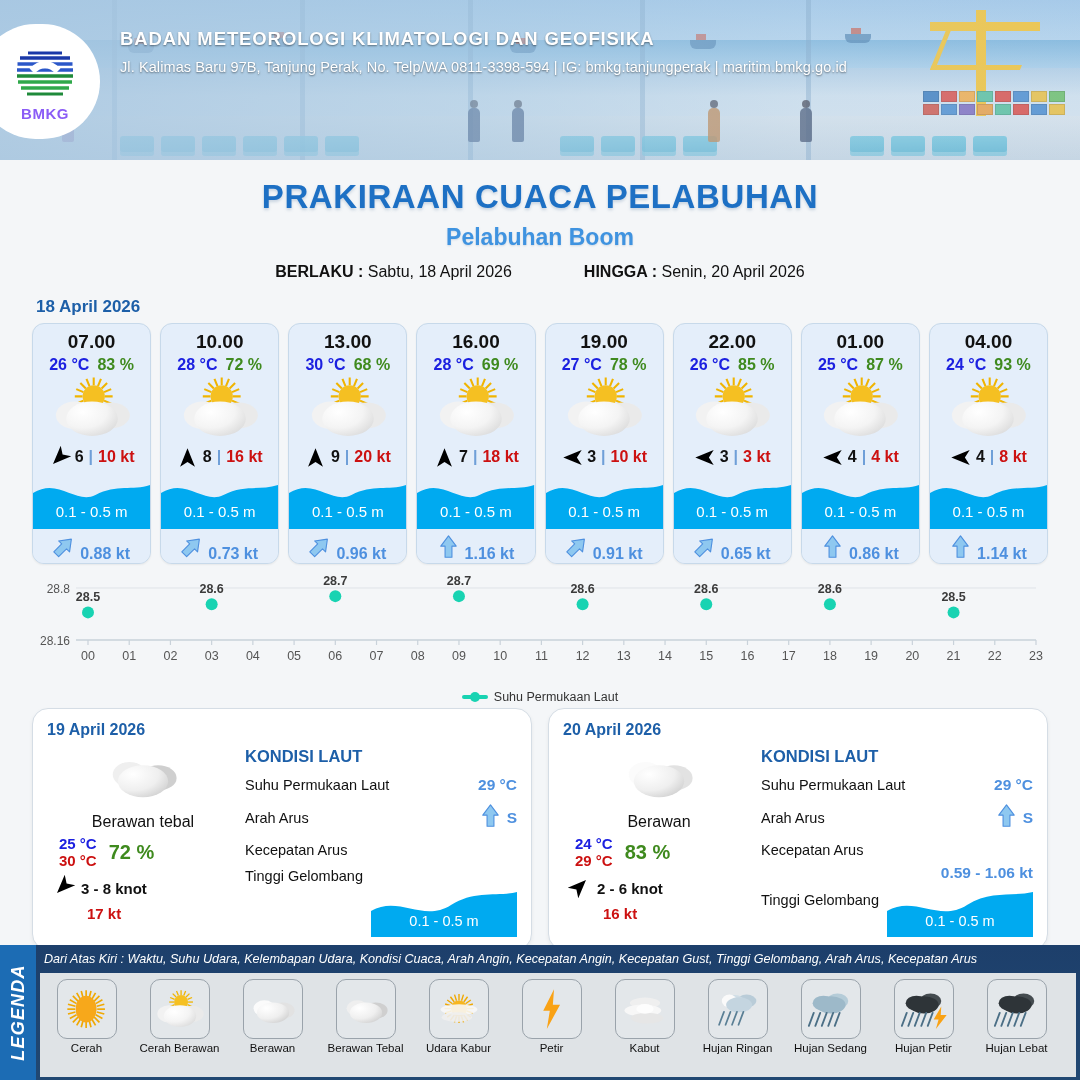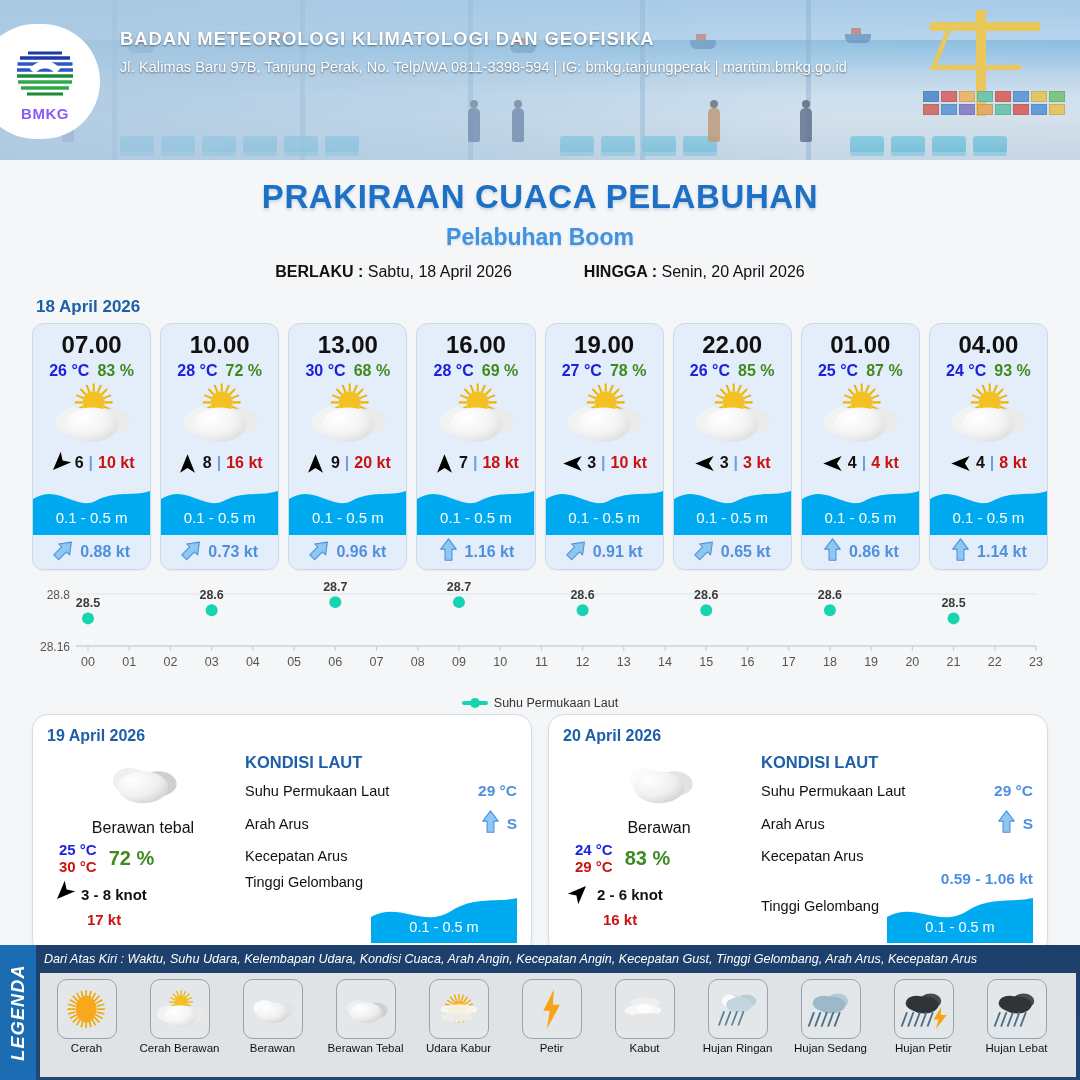--- a/index.html
+++ b/index.html
@@ -74,35 +74,35 @@
   
   .date-label { margin:16px 0 6px 36px; font-size:17px; font-weight:bold; color:#1d5fa8; }
 
   
   .cards { display:flex; gap:9px; padding:0 32px; }
   .card {
     width:120px; background:#e4eefa; border:1px solid #c7d9ea; border-radius:12px;
     position:relative; overflow:hidden; padding-top:7px;
     box-shadow:0 1px 2px rgba(0,0,0,.06);
   }
-  .c-time { text-align:center; font-size:24px; font-weight:bold; color:#111; }
+  .c-time { text-align:center; font-size:19px; font-weight:bold; color:#111; }
   .c-vals { display:flex; justify-content:center; align-items:baseline; gap:8px; margin-top:3px; }
   .c-temp { font-size:16px; font-weight:bold; color:#1c20e0; }
   .c-hum  { font-size:16px; font-weight:bold; color:#3f8a1e; }
   .c-icon { height:66px; display:flex; align-items:center; justify-content:center; margin-top:1px; }
   .c-wind { display:flex; align-items:center; justify-content:center; gap:4px; height:32px; }
   .c-wdir { width:22px; height:22px; display:flex; align-items:center; justify-content:center; }
   .c-wnum { font-size:16px; font-weight:bold; color:#111; }
   .c-bar  { font-size:16px; color:#6f9fd8; font-weight:bold; margin:0 1px; }
   .c-gust { font-size:16px; font-weight:bold; color:#cc1111; }
   .c-wave { position:relative; height:54px; margin-top:2px; }
   .wave-svg { position:absolute; left:0; bottom:0; width:100%; height:54px; display:block; }
   .wave-txt { position:absolute; left:0; right:0; bottom:9px; text-align:center;
               font-size:15px; color:#ffffff; font-weight:500; z-index:2; }
-  .c-cur { display:flex; align-items:center; justify-content:center; gap:6px; height:34px; background:#e4eefa; }
+  .c-cur { display:flex; align-items:flex-end; justify-content:center; gap:6px; height:34px; background:#e4eefa; }
   .c-cur-txt { font-size:16px; font-weight:bold; color:#4e90df; }
 
   
   .chartbox { margin:10px 30px 0 30px; height:120px; position:relative; }
   .chart-svg { width:100%; height:100%; display:block; }
   .chart-legend { text-align:center; margin-top:-4px; font-size:12.5px; color:#333;
                   display:flex; align-items:center; justify-content:center; gap:6px; }
   .legdot { display:inline-block; width:26px; height:4px; background:#18d3b2; position:relative; border-radius:2px;}
   .legdot::after { content:""; position:absolute; left:8px; top:-3px; width:10px; height:10px; border-radius:50%; background:#18d3b2;}
 

